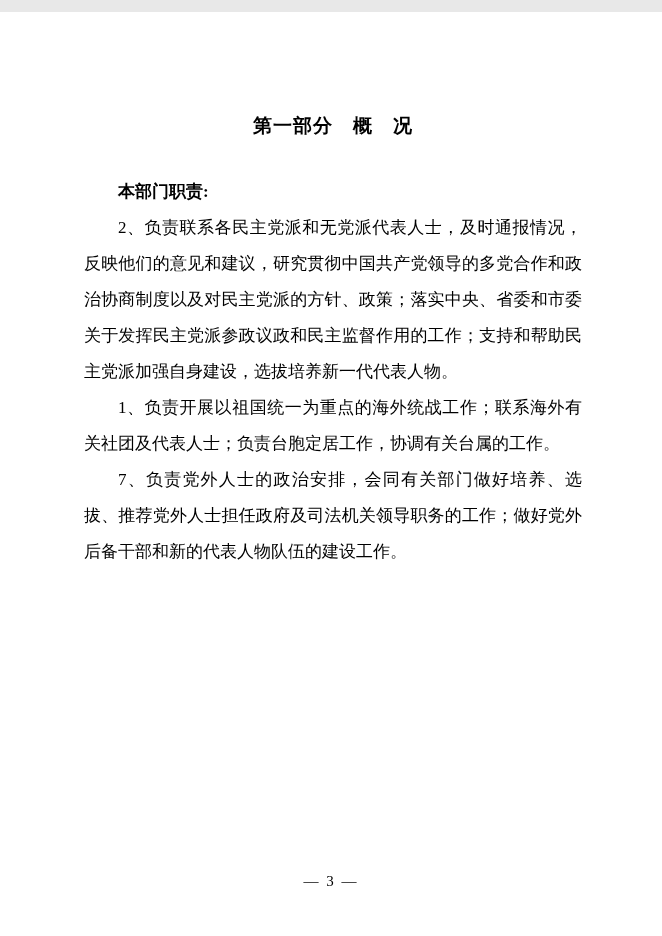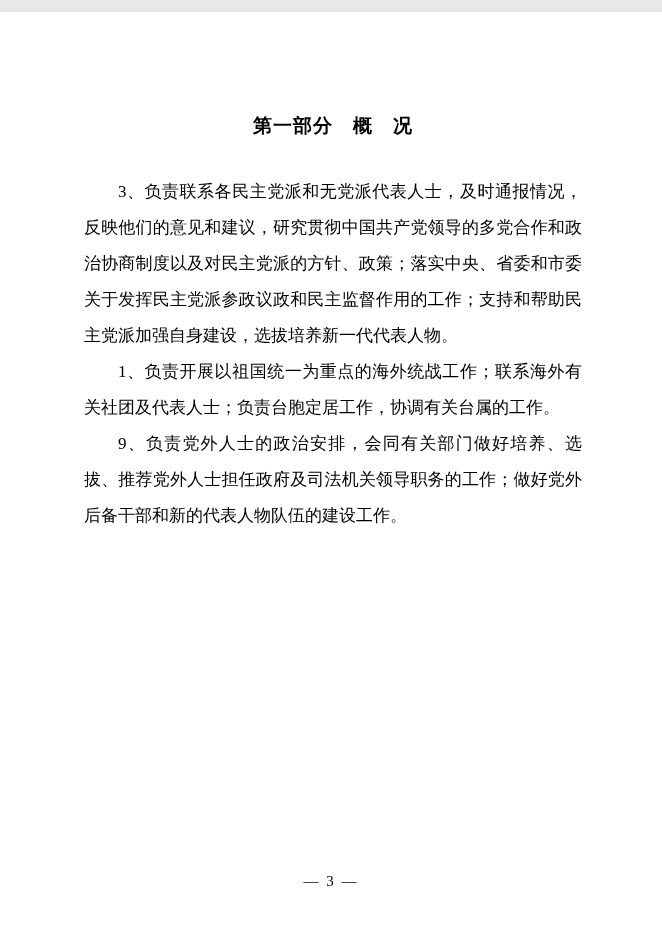--- a/index.html
+++ b/index.html
@@ -52,24 +52,25 @@
   }
 </style>
 </head>
 <body>
 
 <div class="page">
 
   <h1 class="doc-title">第一部分　概　况</h1>
 
 
+  <p class="heading">本部门职责:</p>
 
 
-  <p class="para">3、负责联系各民主党派和无党派代表人士，及时通报情况，反映他们的意见和建议，研究贯彻中国共产党领导的多党合作和政治协商制度以及对民主党派的方针、政策；落实中央、省委和市委关于发挥民主党派参政议政和民主监督作用的工作；支持和帮助民主党派加强自身建设，选拔培养新一代代表人物。</p>
+  <p class="para">2、负责联系各民主党派和无党派代表人士，及时通报情况，反映他们的意见和建议，研究贯彻中国共产党领导的多党合作和政治协商制度以及对民主党派的方针、政策；落实中央、省委和市委关于发挥民主党派参政议政和民主监督作用的工作；支持和帮助民主党派加强自身建设，选拔培养新一代代表人物。</p>
 
 
   <p class="para">1、负责开展以祖国统一为重点的海外统战工作；联系海外有关社团及代表人士；负责台胞定居工作，协调有关台属的工作。</p>
 
-  <p class="para">9、负责党外人士的政治安排，会同有关部门做好培养、选拔、推荐党外人士担任政府及司法机关领导职务的工作；做好党外后备干部和新的代表人物队伍的建设工作。</p>
+  <p class="para">7、负责党外人士的政治安排，会同有关部门做好培养、选拔、推荐党外人士担任政府及司法机关领导职务的工作；做好党外后备干部和新的代表人物队伍的建设工作。</p>
 
   <div class="page-number">— 3 —</div>
 
 </div>
 
 </body></html>

